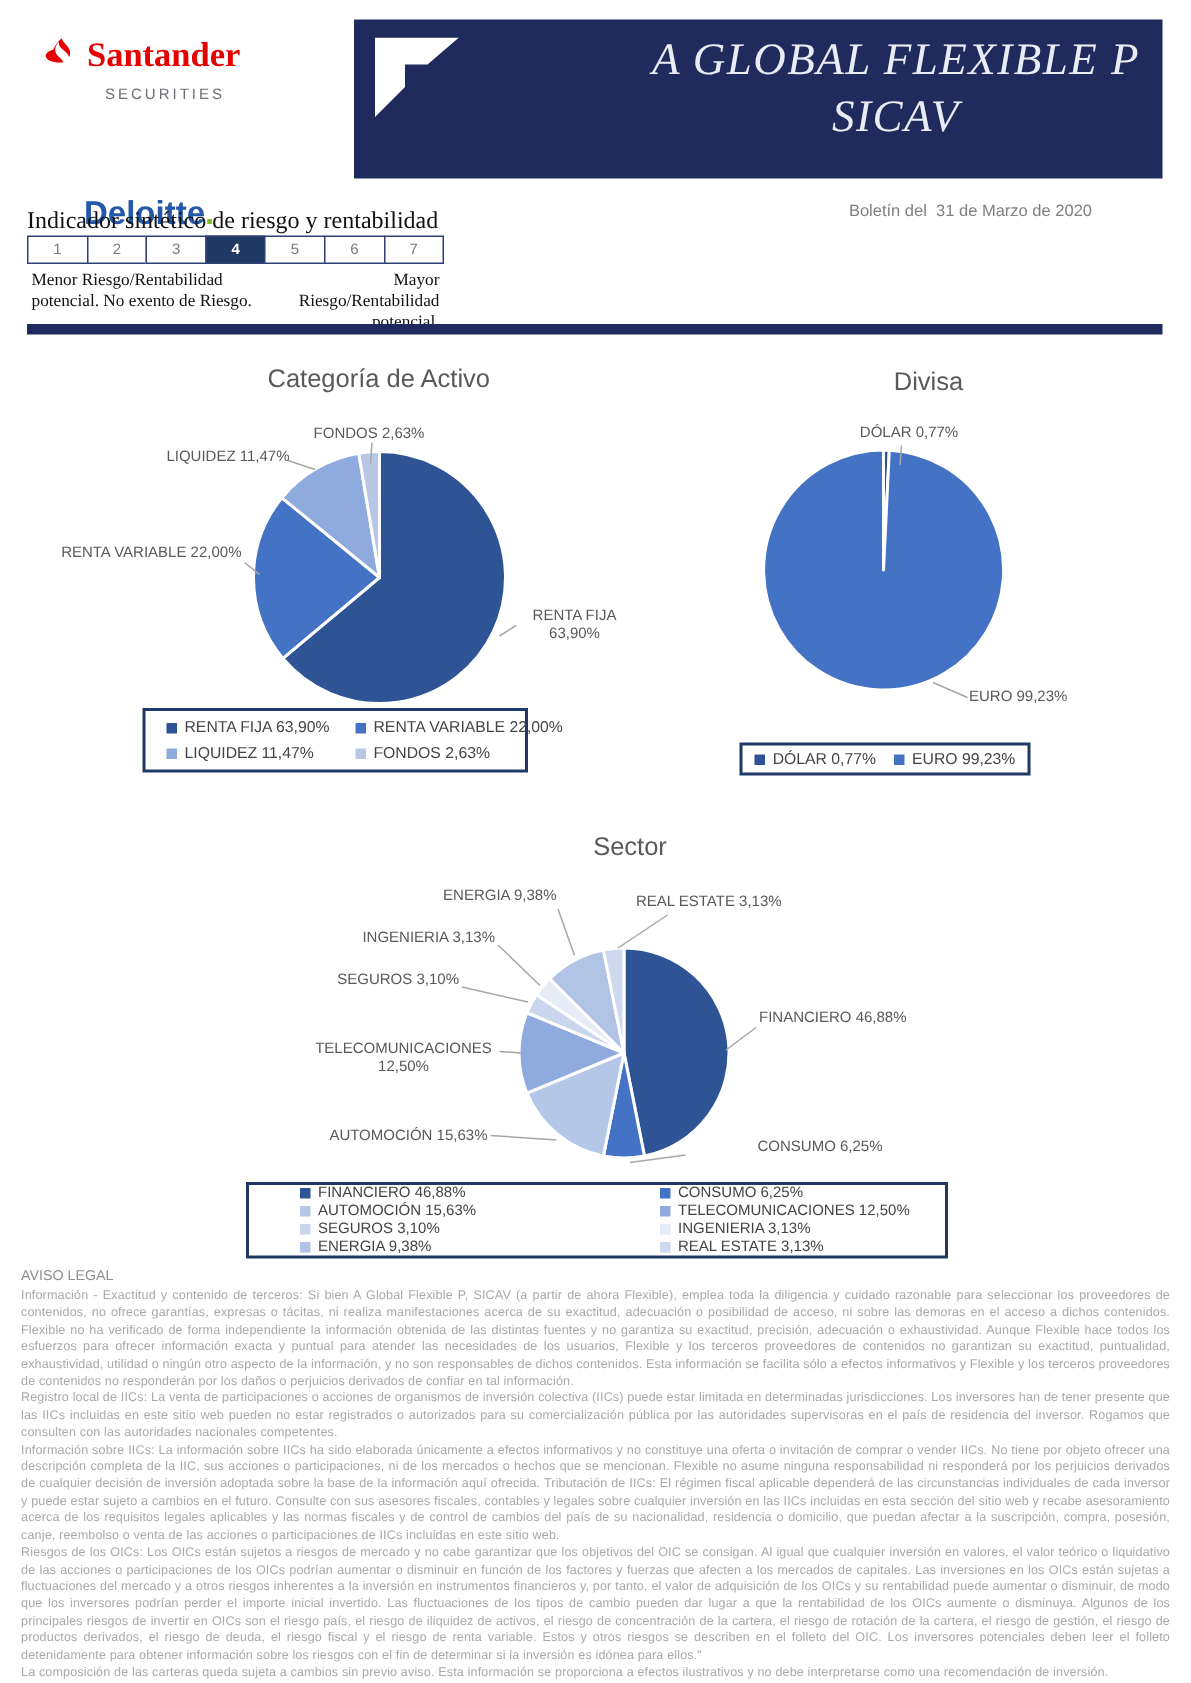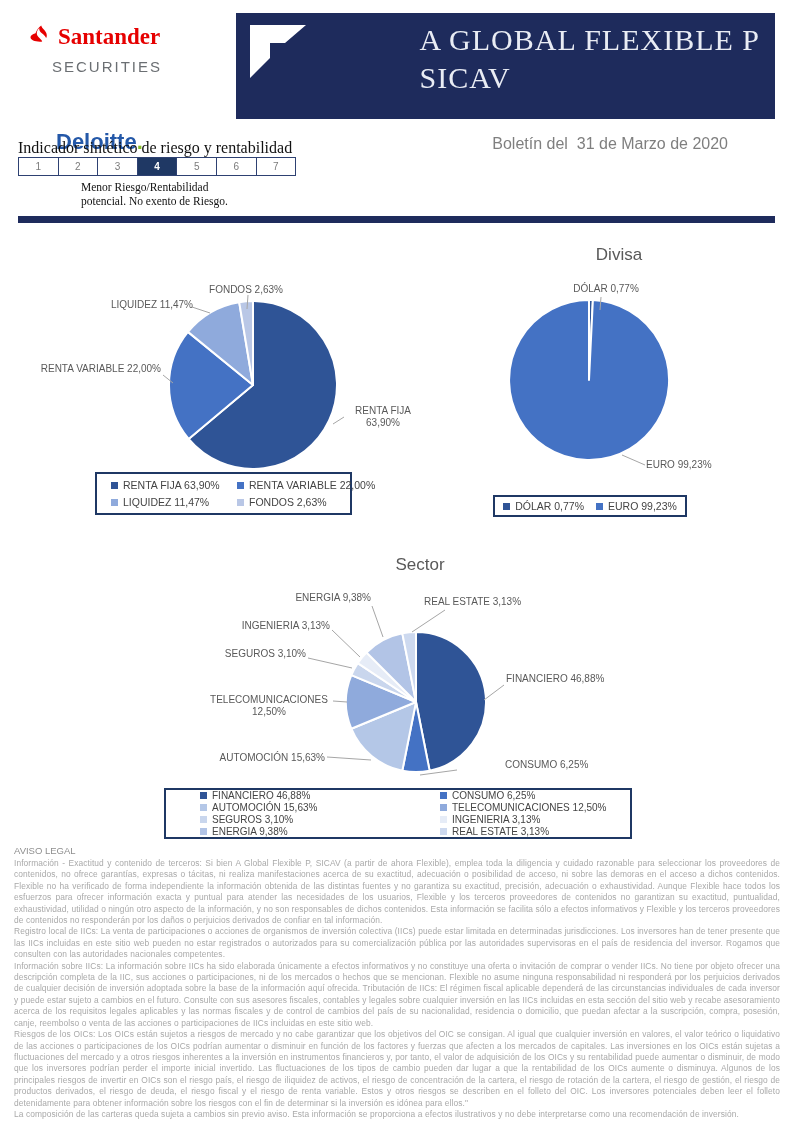--- a/index.html
+++ b/index.html
@@ -3,30 +3,30 @@
 <meta charset="utf-8">
 <style>
   html,body{margin:0;padding:0;background:#ffffff;}
   .page{position:relative;width:782px;height:1122px;background:#ffffff;overflow:hidden;
         font-family:"Liberation Sans",sans-serif;border-radius:26px;}
 
   
   .santander-row{position:absolute;left:28px;top:24px;display:flex;align-items:flex-start;}
   .santander-name{font-family:"Liberation Serif",serif;font-weight:600;color:#e60000;
                   font-size:23px;line-height:26px;margin-left:6px;}
-  .securities{position:absolute;left:52px;top:58px;font-size:15px;letter-spacing:2px;color:#6b6f73;}
+  .securities{position:absolute;left:70px;top:58px;font-size:10px;letter-spacing:2px;color:#6b6f73;}
   .deloitte{position:absolute;left:56px;top:93px;font-size:22px;font-weight:bold;color:#2458a8;margin-top:36px;}
   .deloitte .dot{color:#86bc25;}
 
   .titlebox{position:absolute;left:236px;top:13px;width:539px;height:106px;background:#1e2b5c;}
   .titlebox .flag{position:absolute;left:14px;top:12px;}
-  .titlebox .titles{position:absolute;right:15px;top:8px;text-align:left;
-      font-family:"Liberation Serif",serif;color:#e9ecf4;font-size:30px;line-height:38px;letter-spacing:1px;}
-
-  .bulletin{position:absolute;right:54px;top:135px;font-size:16px;color:#7f7f7f;white-space:pre;}
+  .titlebox .titles{position:absolute;right:15px;top:8px;text-align:center;
+      font-family:"Liberation Serif",serif;color:#e9ecf4;font-size:30px;line-height:38px;letter-spacing:1px;font-style:italic;}
+
+  .bulletin{position:absolute;right:54px;top:135px;font-size:11px;color:#7f7f7f;white-space:pre;}
 
   
   .risk-label{position:absolute;left:18px;top:139px;font-family:"Liberation Serif",serif;
               font-size:16px;color:#111;}
   .risk-scale{position:absolute;left:18px;top:157px;display:flex;}
   .risk-cell{width:38.6px;height:17px;border:1px solid #2e4172;margin-left:-1px;background:#fff;
              text-align:center;line-height:17px;font-size:10px;color:#7b7b7b;}
   .risk-cell:first-child{margin-left:0;}
   .risk-cell.selected{background:#1f3864;color:#ffffff;font-weight:bold;}
   .risk-notes{position:absolute;left:18px;top:180px;width:278px;display:flex;justify-content:center;
@@ -91,24 +91,26 @@
     <div class="risk-cell">1</div>
     <div class="risk-cell">2</div>
     <div class="risk-cell">3</div>
     <div class="risk-cell selected">4</div>
     <div class="risk-cell">5</div>
     <div class="risk-cell">6</div>
     <div class="risk-cell">7</div>
   </div>
   <div class="risk-notes">
     <div class="left">Menor Riesgo/Rentabilidad potencial. No exento de Riesgo.</div>
+    <div class="right">Mayor Riesgo/Rentabilidad potencial.</div>
   </div>
 
   <div class="divider"></div>
 
+  <div class="chart-title" style="left:140px;top:243px;width:225px;">Categoría de Activo</div>
   <svg class="pie-svg" style="left:95px;top:265px;" width="330" height="250">
     <g>
         <path d="M 158 120 L 158.00 36.00 A 84 84 0 1 1 93.61 173.95 Z" fill="#2f5496" stroke="#ffffff" stroke-width="2" stroke-linejoin="round"></path>
         <path d="M 158 120 L 93.61 173.95 A 84 84 0 0 1 92.94 66.86 Z" fill="#4472c4" stroke="#ffffff" stroke-width="2" stroke-linejoin="round"></path>
         <path d="M 158 120 L 92.94 66.86 A 84 84 0 0 1 144.18 37.14 Z" fill="#8faadc" stroke="#ffffff" stroke-width="2" stroke-linejoin="round"></path>
         <path d="M 158 120 L 144.18 37.14 A 84 84 0 0 1 158.00 36.00 Z" fill="#b9c7e6" stroke="#ffffff" stroke-width="2" stroke-linejoin="round"></path>
       </g>
     <line class="leader" x1="153" y1="30" x2="152" y2="44"></line>
     <line class="leader" x1="97" y1="42" x2="115" y2="48"></line>
     <line class="leader" x1="68" y1="110" x2="78" y2="118"></line>

